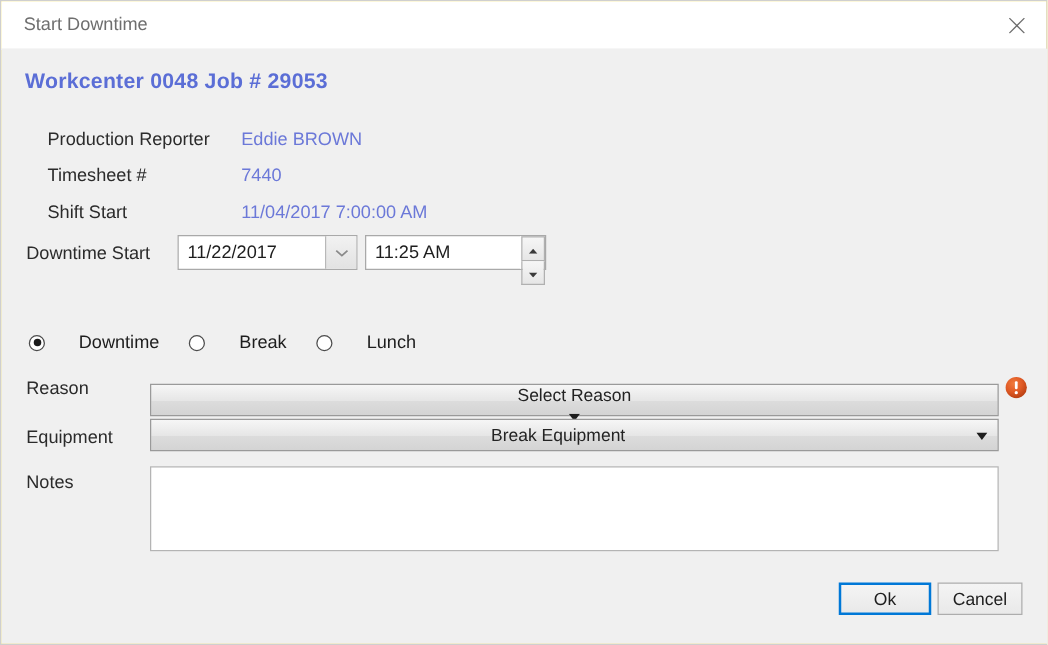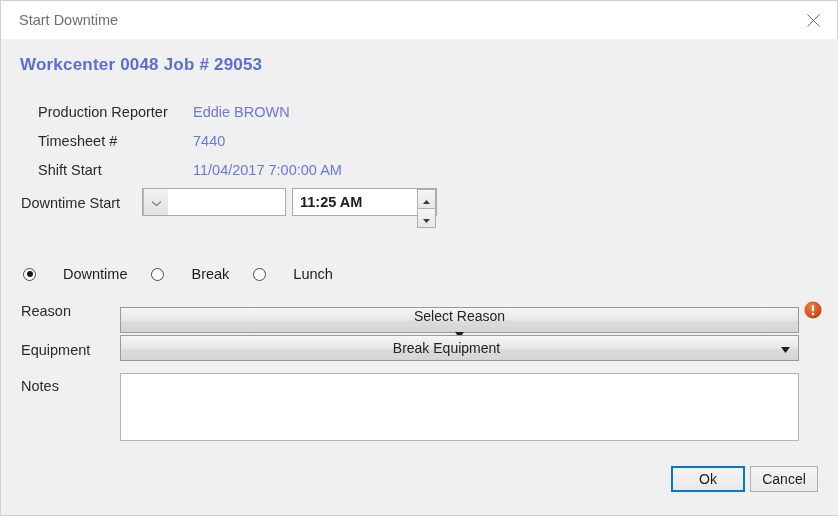--- a/index.html
+++ b/index.html
@@ -142,21 +142,20 @@
     align-items: stretch;
   }
   .time-text {
     flex: 1;
     display: flex;
     align-items: center;
     padding-left: 7px;
     font-size: 14.5px;
     color: #1d1d1d;
     white-space: nowrap;
-    font-weight: bold;
   }
   .spinner {
     width: 19px;
     display: flex;
     flex-direction: column;
     border-left: 1px solid #ffffff;
   }
   .spin-btn {
     flex: 1;
     background: linear-gradient(180deg,#f6f6f6 0%,#e6e6e6 100%);
@@ -317,20 +316,21 @@
 
     <div class="info-label row-timesheet">Timesheet #</div>
     <div class="info-value row-timesheet">7440</div>
 
     <div class="info-label row-shift">Shift Start</div>
     <div class="info-value row-shift">11/04/2017 7:00:00 AM</div>
 
     <div class="dt-label">Downtime Start</div>
 
     <div class="date-box">
+      <div class="date-text">11/22/2017</div>
       <div class="date-drop">
         <span>
           <svg width="11" height="7" viewBox="0 0 11 7">
             <path d="M1 1.5 L5.5 5.5 L10 1.5" fill="none" stroke="#8a8a8a" stroke-width="1.4"></path>
           </svg>
         </span>
       </div>
     </div>
 
     <div class="time-box">

